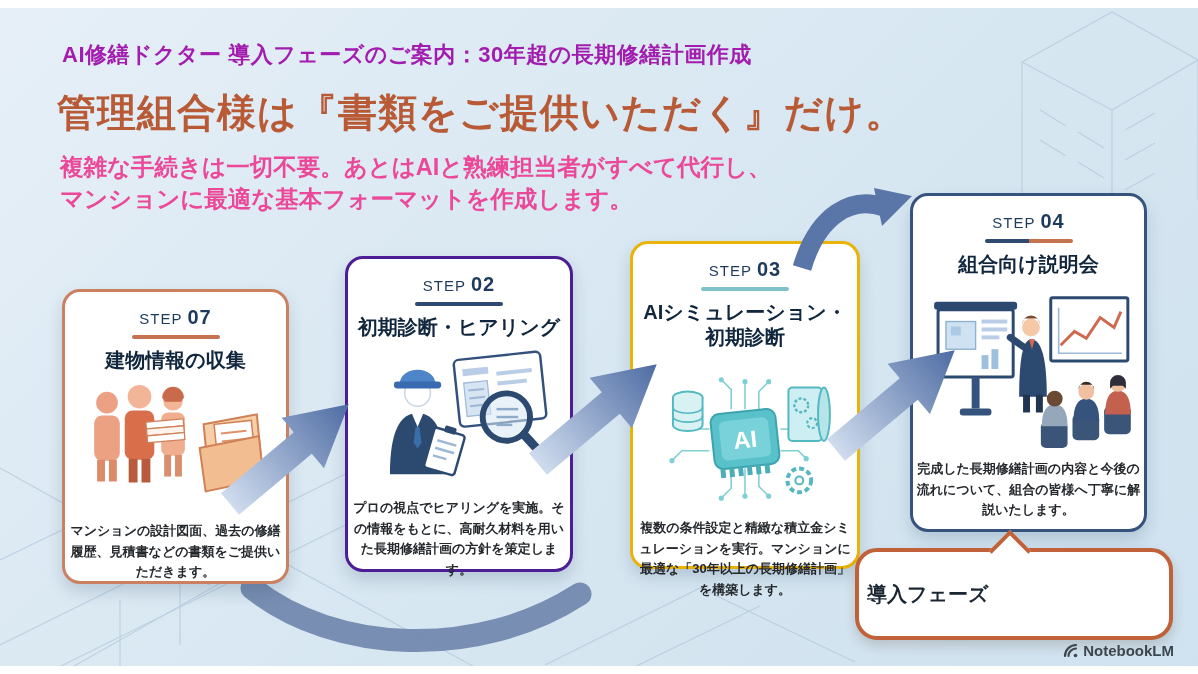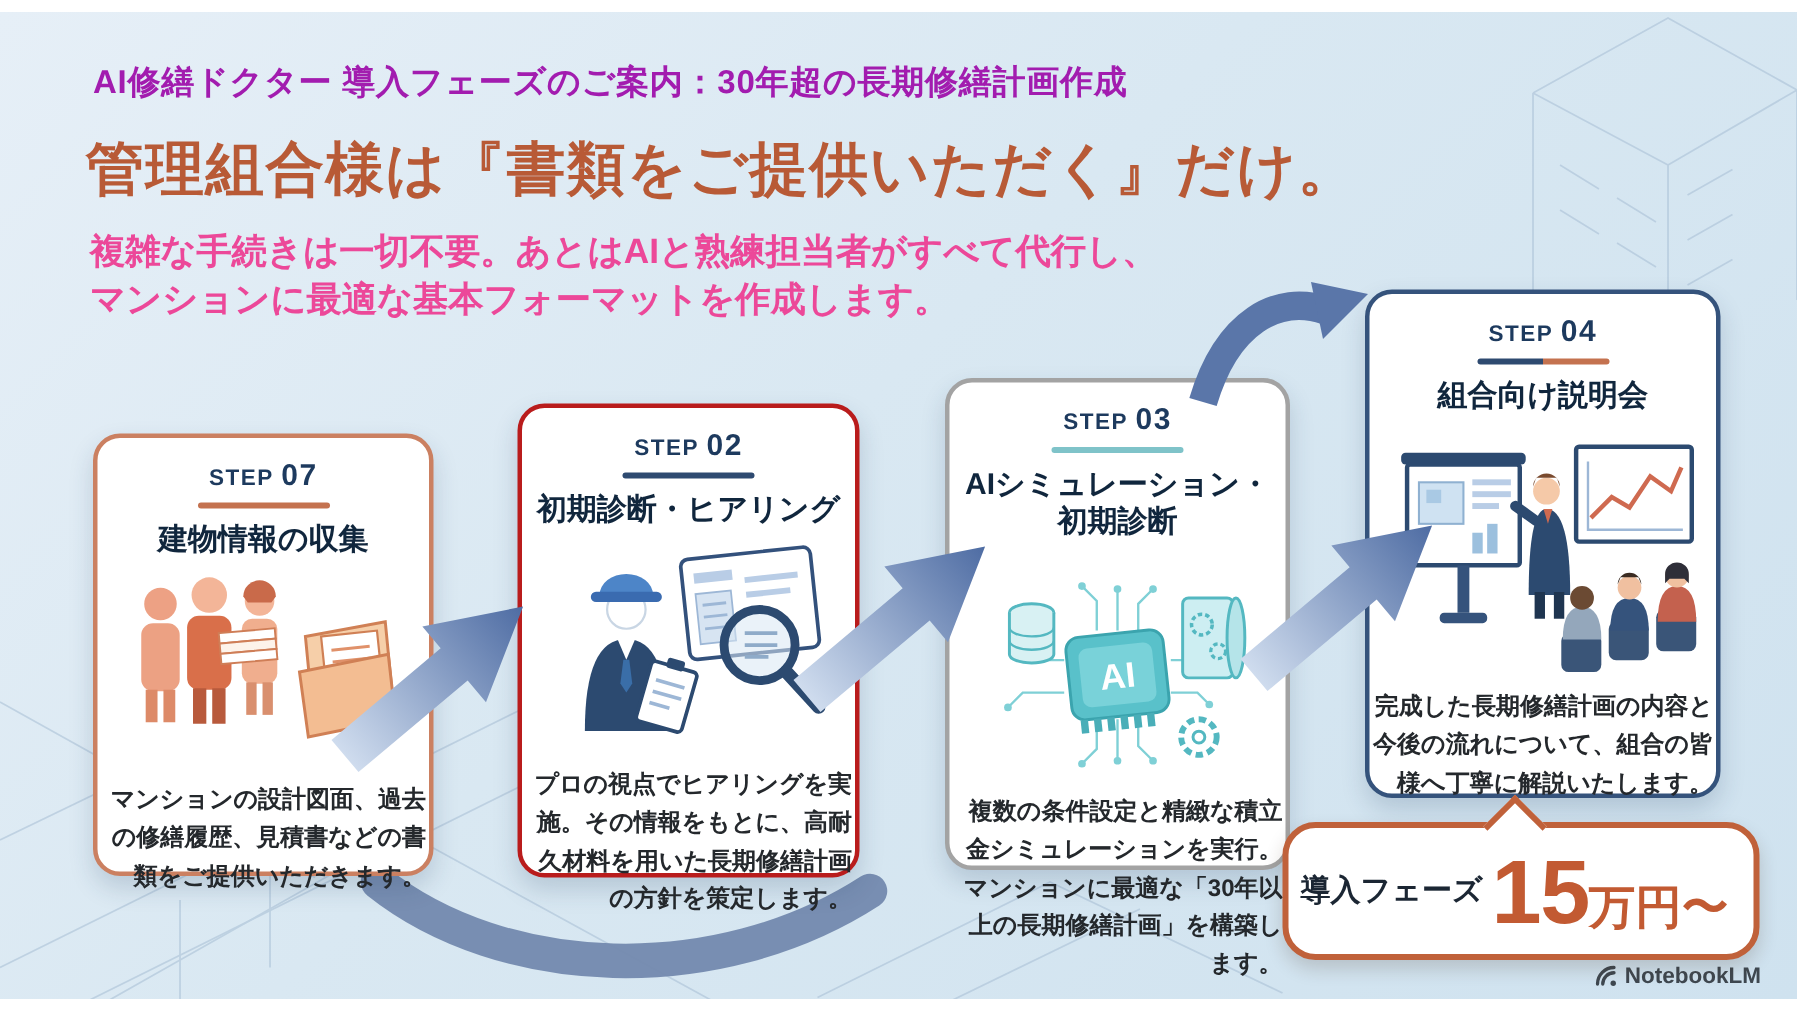--- a/index.html
+++ b/index.html
@@ -12,35 +12,35 @@
 
   
   .eyebrow{left:62px;top:40px;font-size:22px;font-weight:800;color:#a21caf;z-index:15;letter-spacing:.5px;}
   .main-title{left:57px;top:86px;font-size:39px;font-weight:900;color:#b85a36;z-index:15;letter-spacing:1px;}
   .subtitle{left:60px;top:151px;font-size:23.5px;font-weight:800;color:#ec4899;line-height:32px;z-index:15;}
 
   
   .card{position:absolute;background:#ffffff;border-radius:18px;z-index:10;
         box-shadow:0 8px 16px rgba(35,60,95,.18);text-align:center;}
   .card.c1{left:62px; top:289px;width:221px;height:289px;border:3px solid #cb8061;}
-  .card.c2{left:345px;top:269px;width:222px;height:310px;border:3px solid #b91c1c;}
-  .card.c3{left:630px;top:252px;width:224px;height:322px;border:3px solid #a3a3a3;}
+  .card.c2{left:345px;top:256px;width:222px;height:310px;border:3px solid #4c1d95;}
+  .card.c3{left:630px;top:241px;width:224px;height:322px;border:3px solid #eab308;}
   .card.c4{left:910px;top:193px;width:231px;height:333px;border:3px solid #35537c;}
   .step-row{margin-top:14px;color:#1d3a5e;letter-spacing:1px;}
-  .step-word{font-size:15px;font-weight:700;}
+  .step-word{font-size:15px;font-weight:400;}
   .step-num{font-size:20px;font-weight:900;margin-left:5px;}
   .step-rule{width:88px;height:4px;margin:6px auto 9px auto;border-radius:2px;}
   .c1 .step-rule{background:#c4724f;}
   .c2 .step-rule{background:#2e4a70;}
   .c3 .step-rule{background:#7fc3c9;}
   .c4 .step-rule{background:linear-gradient(90deg,#2e4a70 0 50%,#c4724f 50% 100%);}
   .card-title{font-size:20px;font-weight:900;color:#10263d;line-height:25px;white-space:pre-line;}
   .illo{display:flex;justify-content:center;align-items:center;}
   .c1 .illo{height:148px;} .c2 .illo{height:158px;} .c3 .illo{height:168px;} .c4 .illo{height:182px;}
-  .card-desc{font-size:16px;font-weight:700;color:#24282c;text-align:right;
+  .card-desc{font-size:13px;font-weight:700;color:#24282c;text-align:center;
              padding:0 2px;line-height:1.58;}
 
   
   .bubble{position:absolute;left:855px;top:548px;width:318px;height:92px;background:#fff;
           border:4px solid #c0613a;border-radius:22px;z-index:20;
           box-shadow:0 6px 12px rgba(60,40,20,.18);
           display:flex;align-items:center;padding:0 10px 0 8px;box-sizing:border-box;}
   .bubble .pointer{position:absolute;top:-16px;left:136px;width:26px;height:26px;background:#fff;
           border-left:4px solid #c0613a;border-top:4px solid #c0613a;transform:rotate(45deg);}
   .bubble-left{color:#1b2633;line-height:1.25;}
@@ -302,24 +302,20 @@
       <path d="M 802 268 C 818 214 852 196 884 207" fill="none" stroke="#5a76a9" stroke-width="19"></path>
       <polygon points="912,196 874,188 882,226" fill="#5a76a9"></polygon>
     </g>
   </svg>
 
   <div class="bubble">
     <div class="pointer"></div>
     <div class="bubble-left">
       <div class="bubble-line1">導入フェーズ</div>
     </div>
-    <div class="bubble-price">
-      <span class="price-big">15</span>
-      <span class="price-unit">万円〜</span>
-    </div>
   </div>
 
   <div class="abs watermark">
     <svg width="16" height="16" viewBox="0 0 16 16">
       <path d="M2 13 A11 11 0 0 1 13 2" fill="none" stroke="#3f4850" stroke-width="2.2" stroke-linecap="round"></path>
       <path d="M5.5 13 A7.5 7.5 0 0 1 13 5.5" fill="none" stroke="#3f4850" stroke-width="2.2" stroke-linecap="round"></path>
       <circle cx="12.5" cy="12.5" r="1.8" fill="#3f4850"></circle>
     </svg>
     <span>NotebookLM</span>
   </div>

